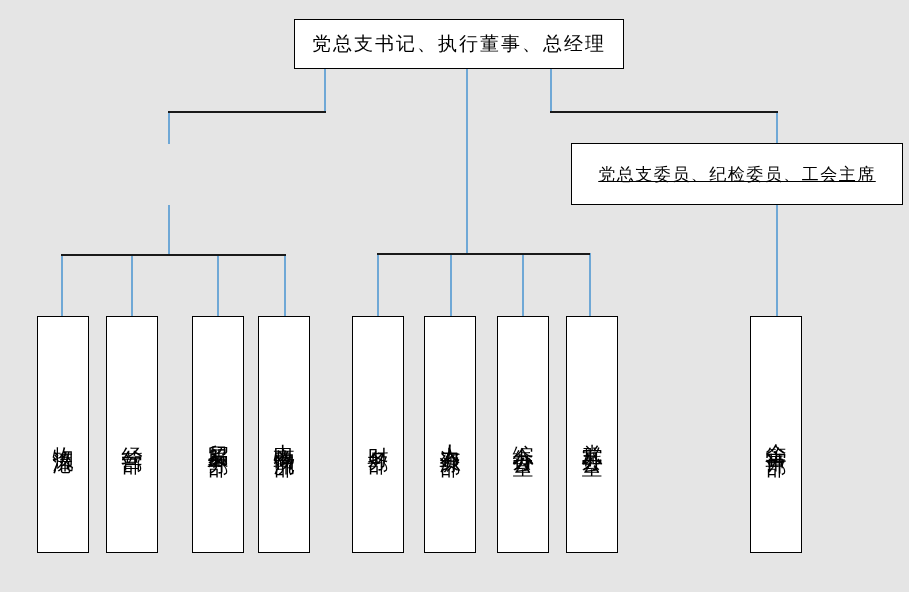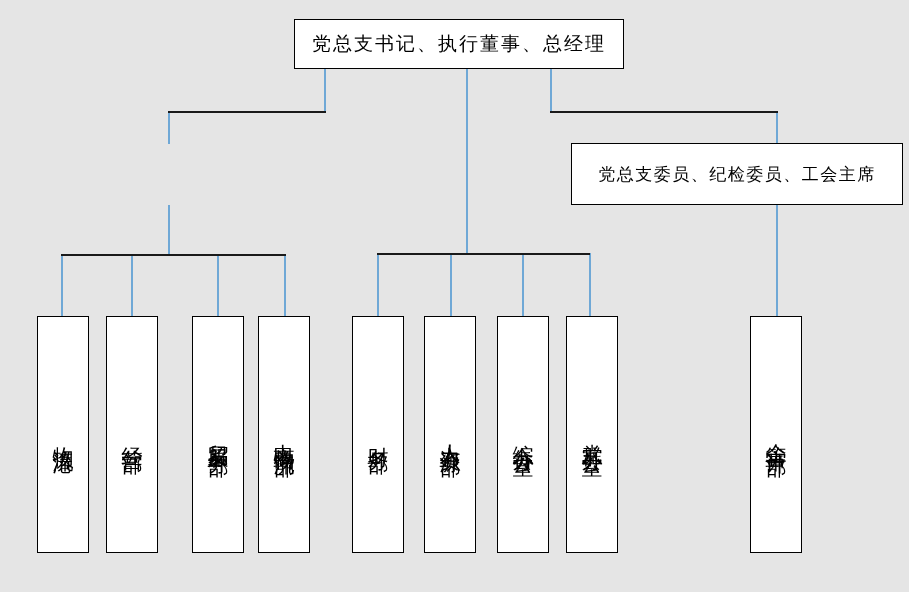--- a/index.html
+++ b/index.html
@@ -99,21 +99,21 @@
   <div class="conn-v" style="left:522px; top:253px; height:63px;"></div>
   <div class="conn-v" style="left:589px; top:253px; height:63px;"></div>
 
   <div class="conn-v" style="left:776px; top:205px; height:111px;"></div>
 
   <div class="node level-top" style="left:294px; top:19px; width:330px; height:50px;">
     <span class="node-label">党总支书记、执行董事、总经理</span>
   </div>
 
 
-  <div class="node level-mid" style="left:571px; top:143px; width:332px; height:62px;">
+  <div class="node level-mid" style="left:571px; top:143px; width:332px; height:62px;text-decoration:underline;">
     <span class="node-label">党总支委员、纪检委员、工会主席</span>
   </div>
 
   <div class="node level-dept" style="left:37px; top:316px; width:52px; height:237px;">
     <span class="node-label">物流港</span>
   </div>
 
   <div class="node level-dept" style="left:106px; top:316px; width:52px; height:237px;">
     <span class="node-label">经营部</span>
   </div>

